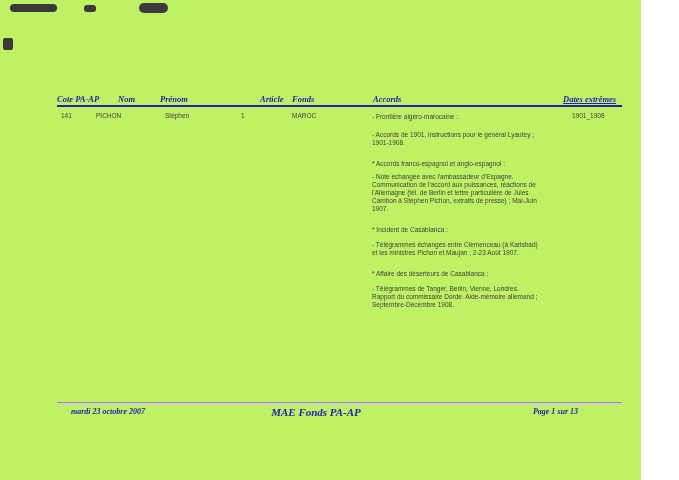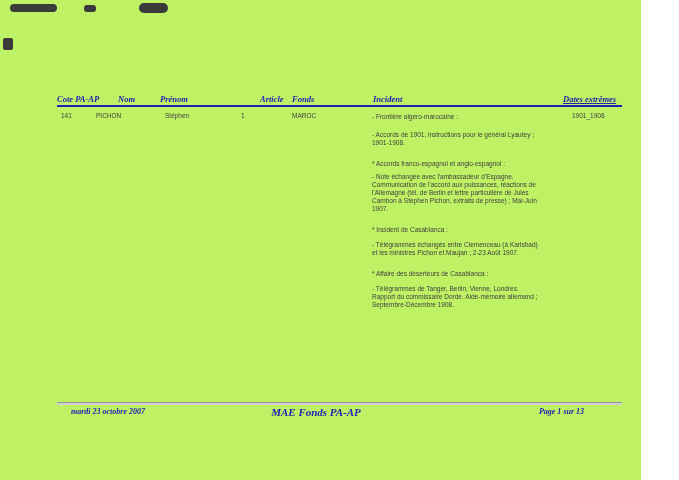--- a/index.html
+++ b/index.html
@@ -73,42 +73,42 @@
     position:absolute;left:71px;top:407px;
     font:bold italic 8px/10px "Liberation Serif",serif;
     color:#2121b3;white-space:nowrap;
   }
   .foot-title{
     position:absolute;left:316px;top:406px;transform:translateX(-50%);
     font:bold italic 11px/12px "Liberation Serif",serif;
     color:#2121b3;white-space:nowrap;
   }
   .foot-page{
-    position:absolute;right:57px;top:407px;
+    position:absolute;right:63px;top:407px;
     font:bold italic 8px/10px "Liberation Serif",serif;
     color:#2121b3;white-space:nowrap;
   }
 </style>
 </head>
 <body>
 
 <div class="page">
 
   <div class="artifact a1"></div>
   <div class="artifact a2"></div>
   <div class="artifact a3"></div>
   <div class="artifact a4"></div>
 
   <div class="thead">
     <span class="h-cote">Cote PA-AP</span>
     <span class="h-nom">Nom</span>
     <span class="h-prenom">Prénom</span>
     <span class="h-article">Article</span>
     <span class="h-titre">Fonds</span>
-    <span class="h-contenu">Incident</span>
+    <span class="h-contenu">Accords</span>
     <span class="h-dates">Dates extrêmes</span>
   </div>
   <div class="head-rule"></div>
 
   <div class="row">
     <span class="c-cote">141</span>
     <span class="c-nom">PICHON</span>
     <span class="c-prenom">Stéphen</span>
     <span class="c-article">1</span>
     <span class="c-titre">MAROC</span>

